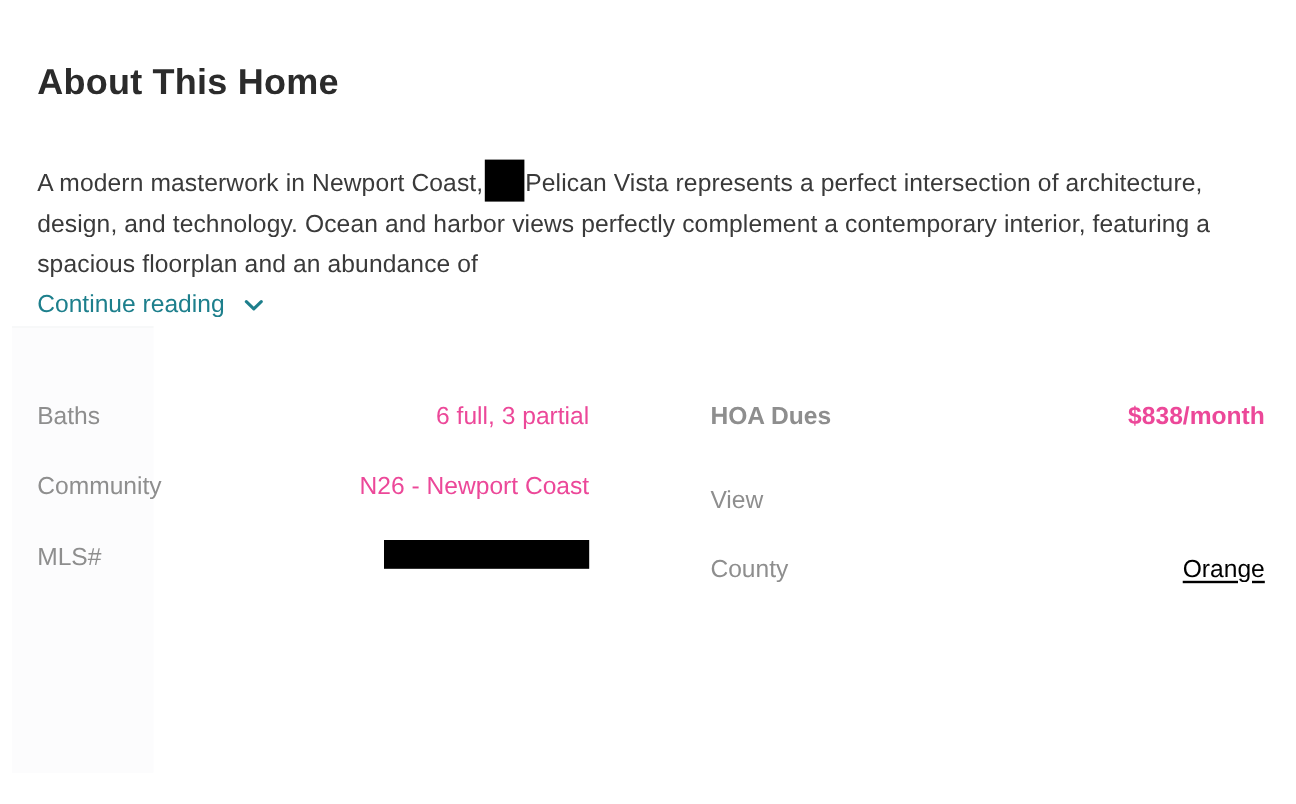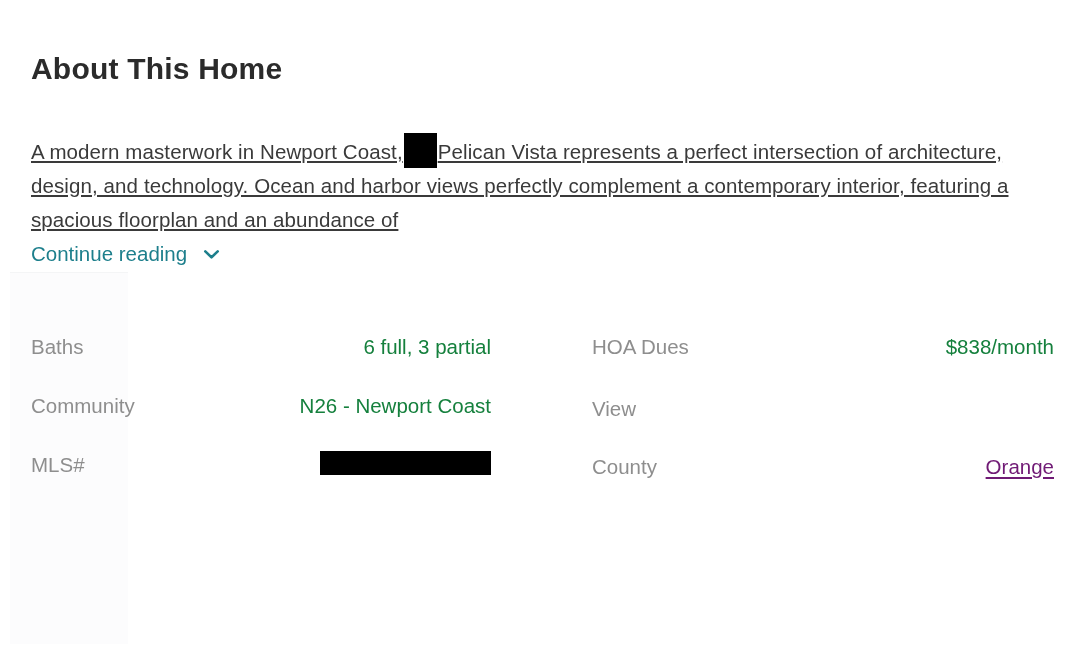--- a/index.html
+++ b/index.html
@@ -56,21 +56,20 @@
 
   .description {
     position: absolute;
     left: 31px;
     top: 112px;
     width: 1024px;
     font-size: 20.5px;
     line-height: 34px;
     color: #3a3a3a;
     letter-spacing: 0.1px;
-    text-decoration: underline;
   }
 
   .redaction-inline {
     display: inline-block;
     width: 33px;
     height: 35px;
     background: #000000;
     vertical-align: -9px;
     margin: 0 1px;
   }
@@ -125,44 +124,44 @@
     line-height: 34px;
     margin-bottom: 25px;
   }
   .fact-label {
     color: #8e8e8e;
     white-space: nowrap;
     flex: 0 0 auto;
     padding-right: 16px;
   }
   .fact-value {
-    color: #15803d;
+    color: #ec4899;
     text-align: right;
     flex: 1 1 auto;
   }
   .fact-value.link-underline {
     text-decoration: underline;
     text-underline-offset: 3px;
     cursor: pointer;
-    color: #701a75;
+    color: #000000;
   }
 
   .redaction-bar {
     display: inline-block;
     width: 171px;
     height: 24px;
     background: #000000;
     vertical-align: -3px;
   }
 
   
   .row-baths { margin-bottom: 25px; }
   .row-proptype { margin-bottom: 82px; }
   .row-community { margin-bottom: 25px; gap: 38px; }
-  .row-hoa { margin-bottom: 28px; }
+  .row-hoa { margin-bottom: 36px; font-weight: bold; }
   .row-view { margin-bottom: 24px; }
 </style>
 </head>
 <body>
 
 <div class="page">
 
   <div class="tint-band"></div>
   <div class="hairline"></div>
 

